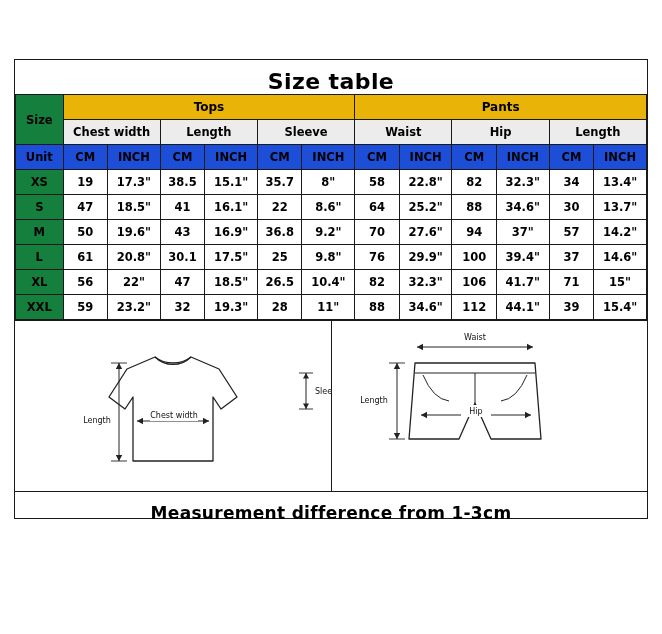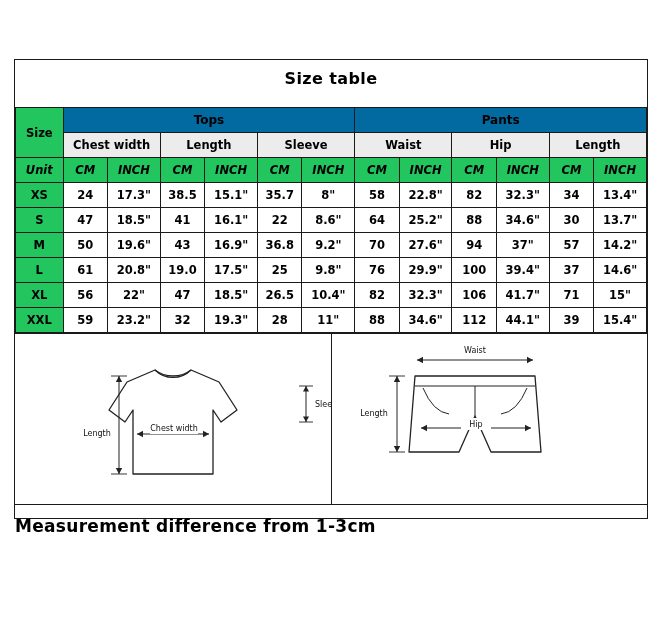--- a/index.html
+++ b/index.html
@@ -27,25 +27,25 @@
     left: 14px;
     top: 59px;
     width: 634px;
     height: 460px;
     border: 1px solid #1a1a1a;
     background: #fff;
     box-sizing: border-box;
   }
   .title {
     text-align: center;
-    font-size: 16px;
+    font-size: 22px;
     font-weight: bold;
     letter-spacing: 0.4px;
     padding-top: 9px;
-    padding-bottom: 19px;
+    padding-bottom: 0;
     font-family: "DejaVu Sans", sans-serif;
   }
   table.size {
     border-collapse: collapse;
     width: 100%;
     table-layout: fixed;
   }
   table.size th, table.size td {
     border: 1px solid #1a1a1a;
     text-align: center;
@@ -54,52 +54,51 @@
     padding: 0;
     height: 24px;
     line-height: 24px;
     background: #fff;
   }
   table.size td.num {
     font-weight: bold;
     font-size: 11.5px;
   }
   table.size .grp {
-    background: #0369a1;
+    background: #eab308;
     font-size: 12px;
   }
   table.size .sub {
     background: #ececec;
     font-size: 11.5px;
   }
   table.size .unitrow td, table.size .unitrow th {
-    background: #22c55e;
-    font-style: italic;
+    background: #1d4ed8;
   }
   table.size .sizecell {
-    background: #22c55e;
+    background: #15803d;
     font-size: 11.5px;
     margin-left: 24px;
   }
   .diagrams {
     position: relative;
     height: 170px;
     border-top: 1px solid #1a1a1a;
   }
   .divider-v {
     position: absolute;
     left: 50%;
     top: 0;
     bottom: 0;
     width: 1px;
     background: #1a1a1a;
   }
   .footer {
     border-top: 1px solid #1a1a1a;
-    text-align: left;
+    text-align: center;
     font-size: 17px;
     font-weight: bold;
     height: 42px;
     line-height: 42px;
     letter-spacing: 0.3px;
   }
   .diag-label {
     font-size: 8px;
     fill: #111;
     font-family: "DejaVu Sans", sans-serif;
@@ -156,21 +155,21 @@
           <td>CM</td>
           <td>INCH</td>
           <td>CM</td>
           <td>INCH</td>
           <td>CM</td>
           <td>INCH</td>
         </tr>
 
         <tr>
           <td class="sizecell">XS</td>
-          <td class="num">24</td>
+          <td class="num">19</td>
           <td class="num">17.3"</td>
           <td class="num">38.5</td>
           <td class="num">15.1"</td>
           <td class="num">35.7</td>
           <td class="num">8"</td>
           <td class="num">58</td>
           <td class="num">22.8"</td>
           <td class="num">82</td>
           <td class="num">32.3"</td>
           <td class="num">34</td>
@@ -203,21 +202,21 @@
           <td class="num">27.6"</td>
           <td class="num">94</td>
           <td class="num">37"</td>
           <td class="num">57</td>
           <td class="num">14.2"</td>
         </tr>
         <tr>
           <td class="sizecell">L</td>
           <td class="num">61</td>
           <td class="num">20.8"</td>
-          <td class="num">19.0</td>
+          <td class="num">30.1</td>
           <td class="num">17.5"</td>
           <td class="num">25</td>
           <td class="num">9.8"</td>
           <td class="num">76</td>
           <td class="num">29.9"</td>
           <td class="num">100</td>
           <td class="num">39.4"</td>
           <td class="num">37</td>
           <td class="num">14.6"</td>
         </tr>

